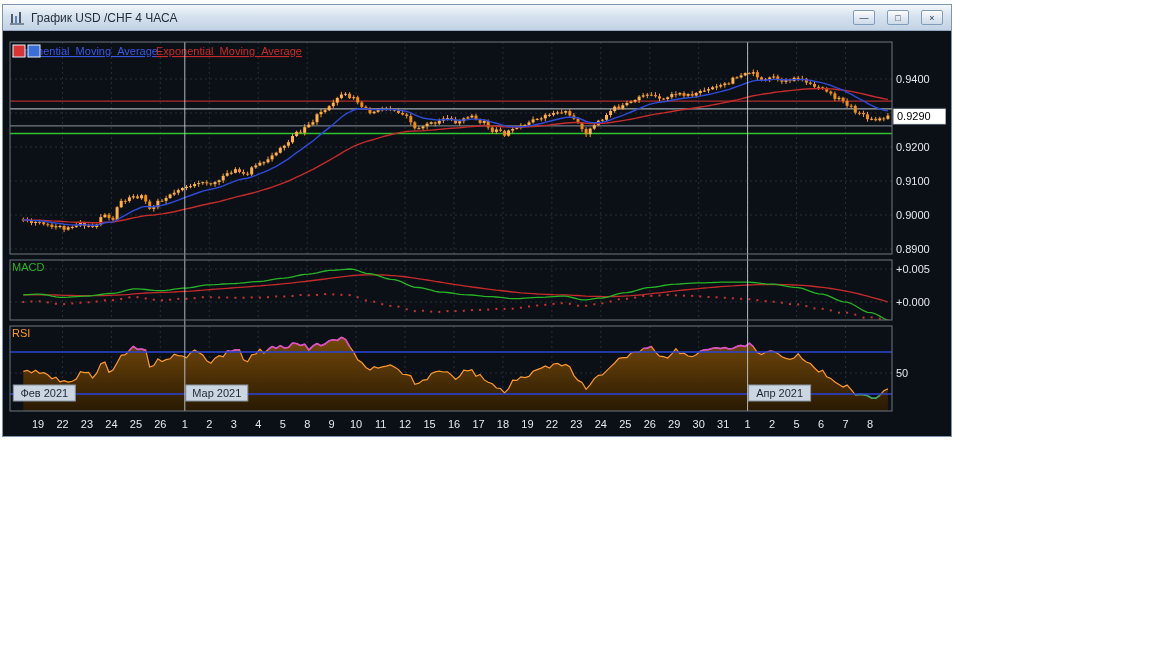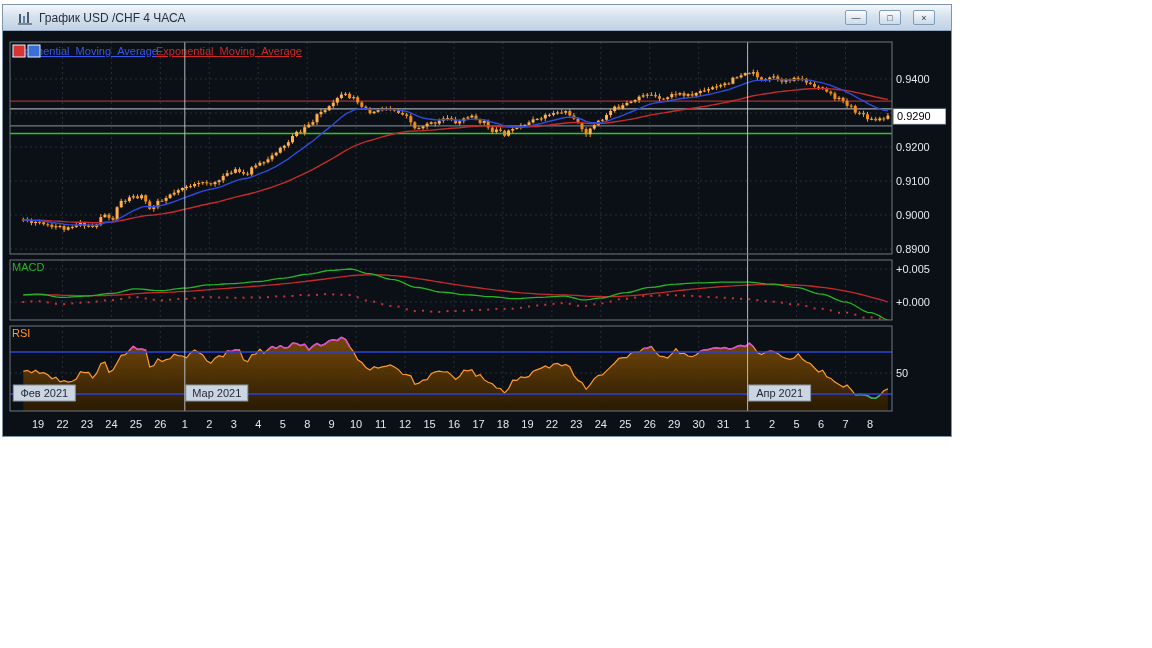--- a/index.html
+++ b/index.html
@@ -1,21 +1,21 @@
 <!DOCTYPE html>
 <html><head>
 <meta charset="utf-8">
 <style>
   html,body{margin:0;padding:0;width:1152px;height:648px;background:#ffffff;overflow:hidden;
             font-family:"Liberation Sans",sans-serif;}
   .window{position:absolute;left:2px;top:4px;width:948px;border:1px solid #7f95ad;
           background:#cfdcea;}
   .titlebar{height:25px;display:flex;align-items:center;
             background:linear-gradient(#f2f7fb,#d6e2ee 45%,#c2d2e4);
-            border-bottom:1px solid #93a8c0;padding:0 14px;}
+            border-bottom:1px solid #93a8c0;padding:0 6px;}
   .app-icon{width:16px;height:16px;margin-right:6px;display:inline-block;}
   .title{font-size:12px;color:#26303c;flex:1;white-space:nowrap;}
   .win-buttons{display:flex;gap:12px;margin-right:2px;}
   .win-btn{width:22px;height:15px;border:1px solid #7f9db9;border-radius:2px;
            background:linear-gradient(#fdfdfe,#e2eaf3 50%,#cddbe9);
            font-size:9px;line-height:12px;text-align:center;color:#2a3642;padding:0;cursor:default;
            font-family:"Liberation Sans",sans-serif;}
   .client{background:#0b1016;padding:3px 3px 2px 3px;}
   svg{display:block;font-family:"Liberation Sans",sans-serif;}
 </style>

